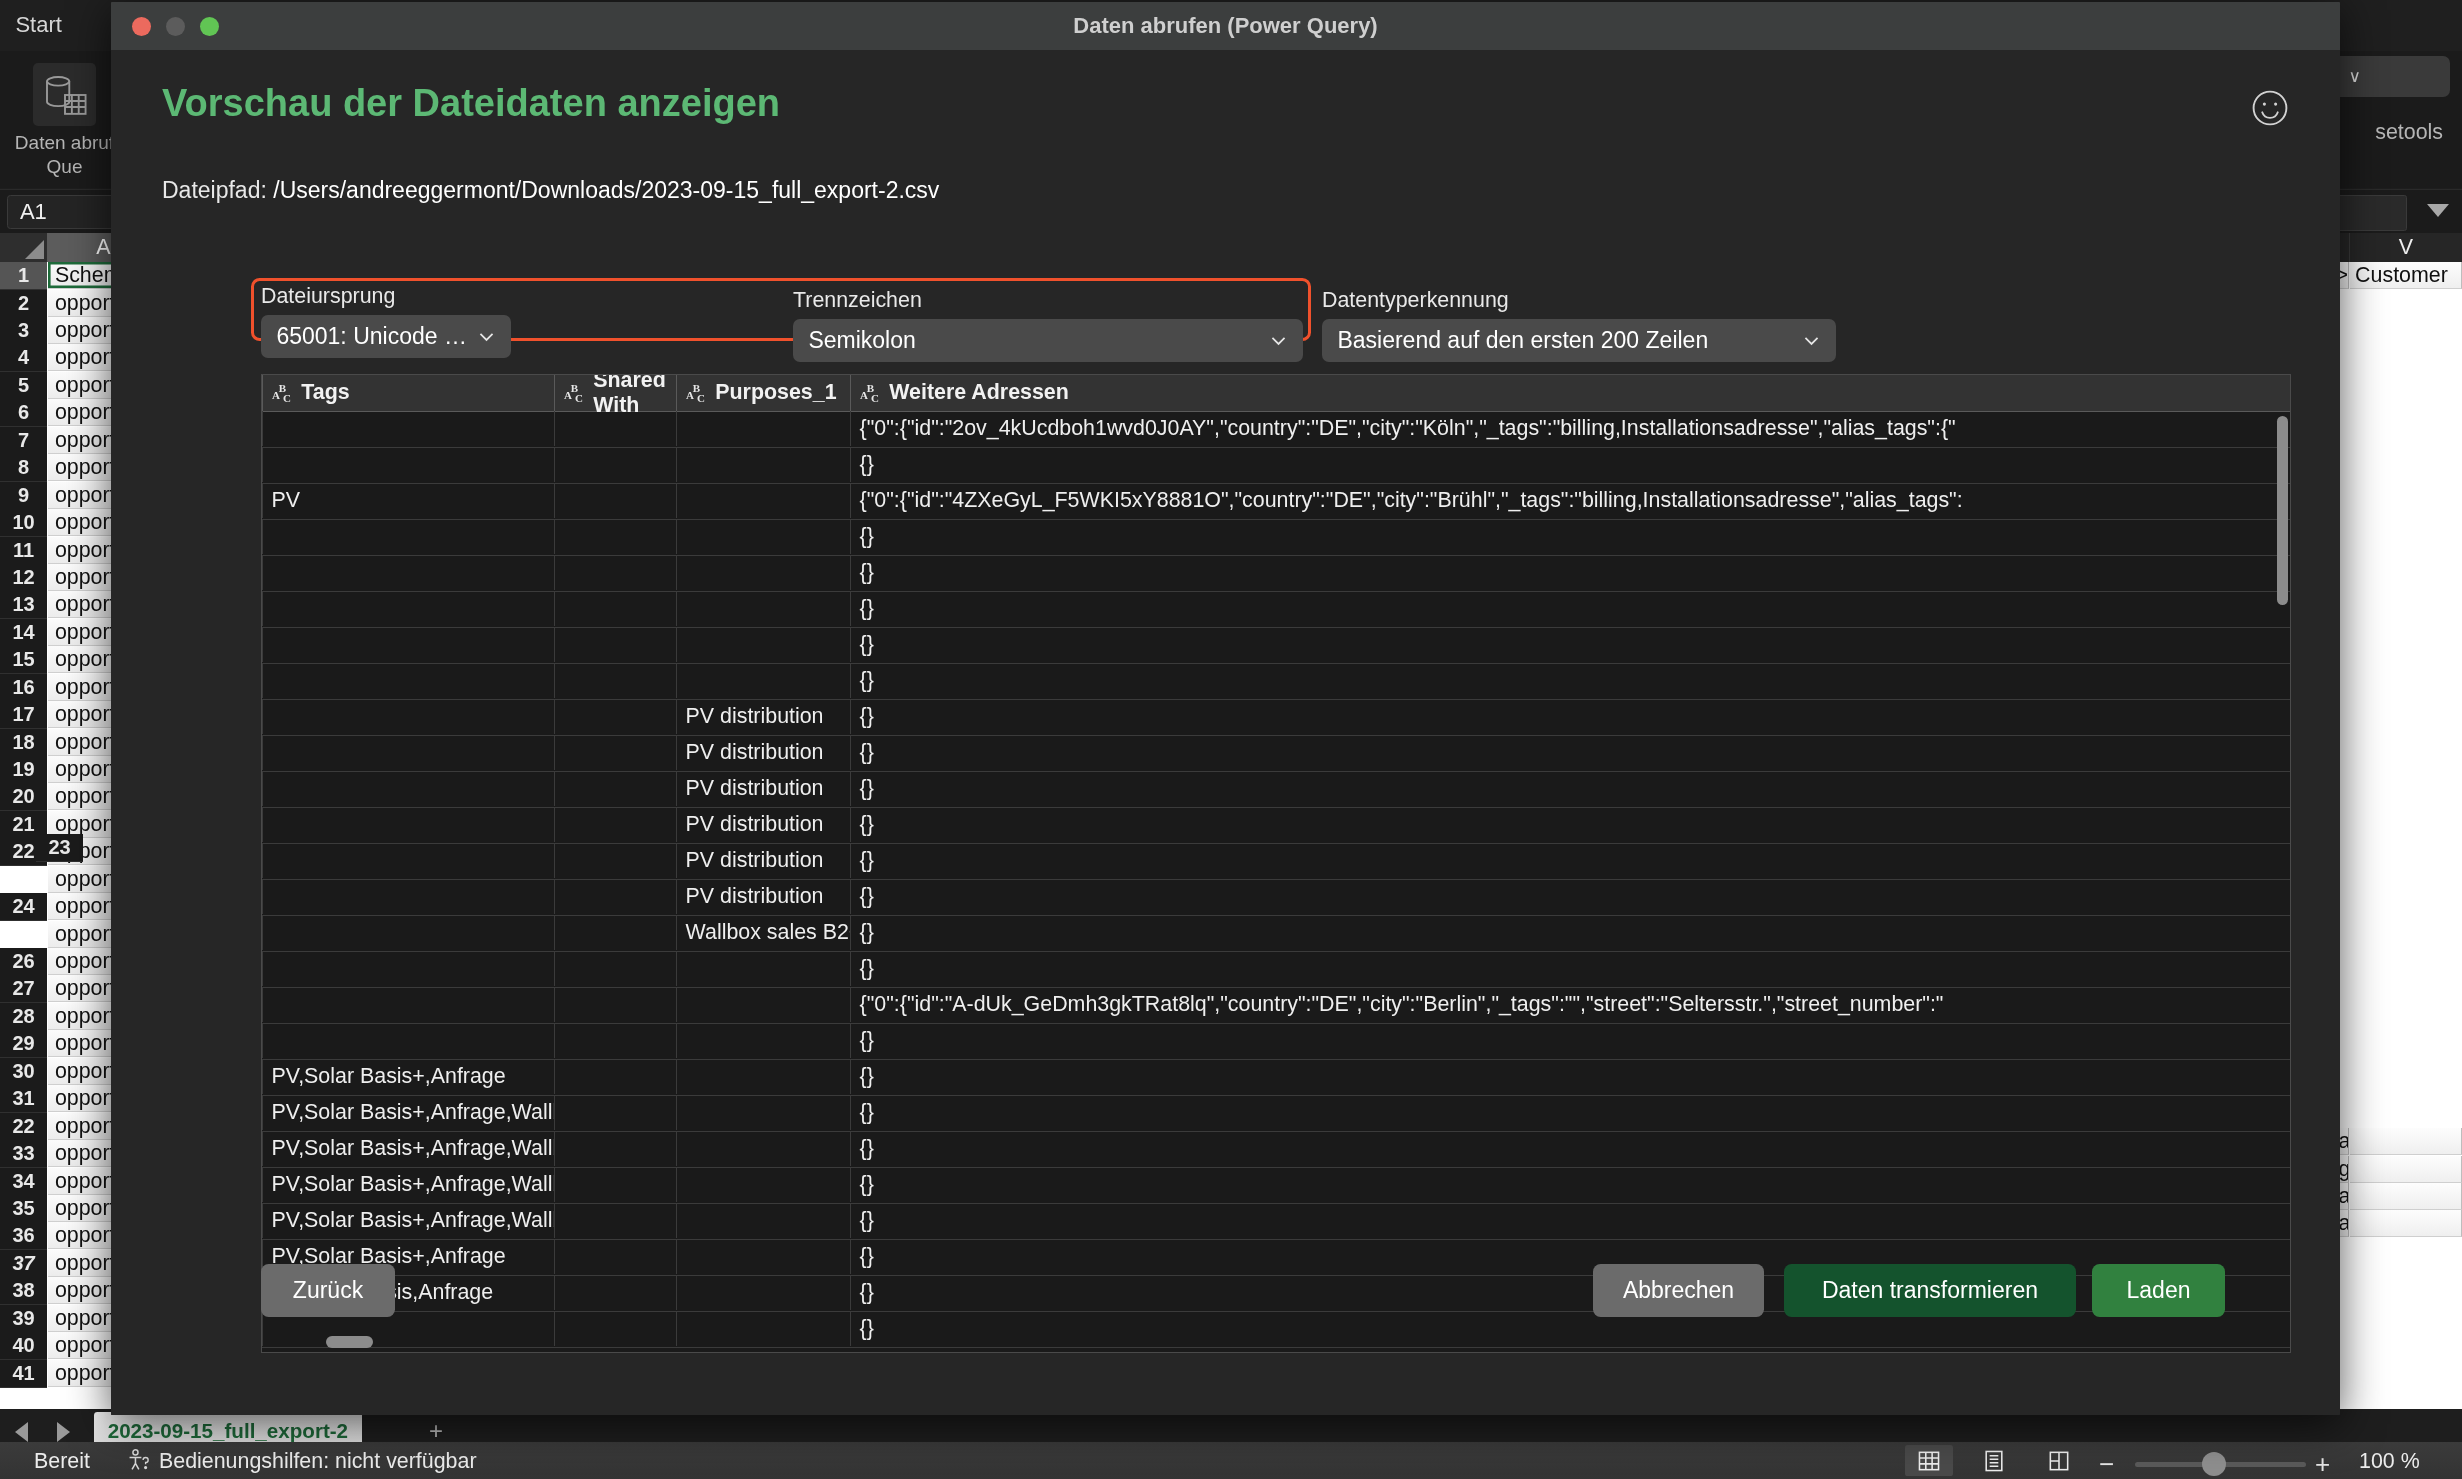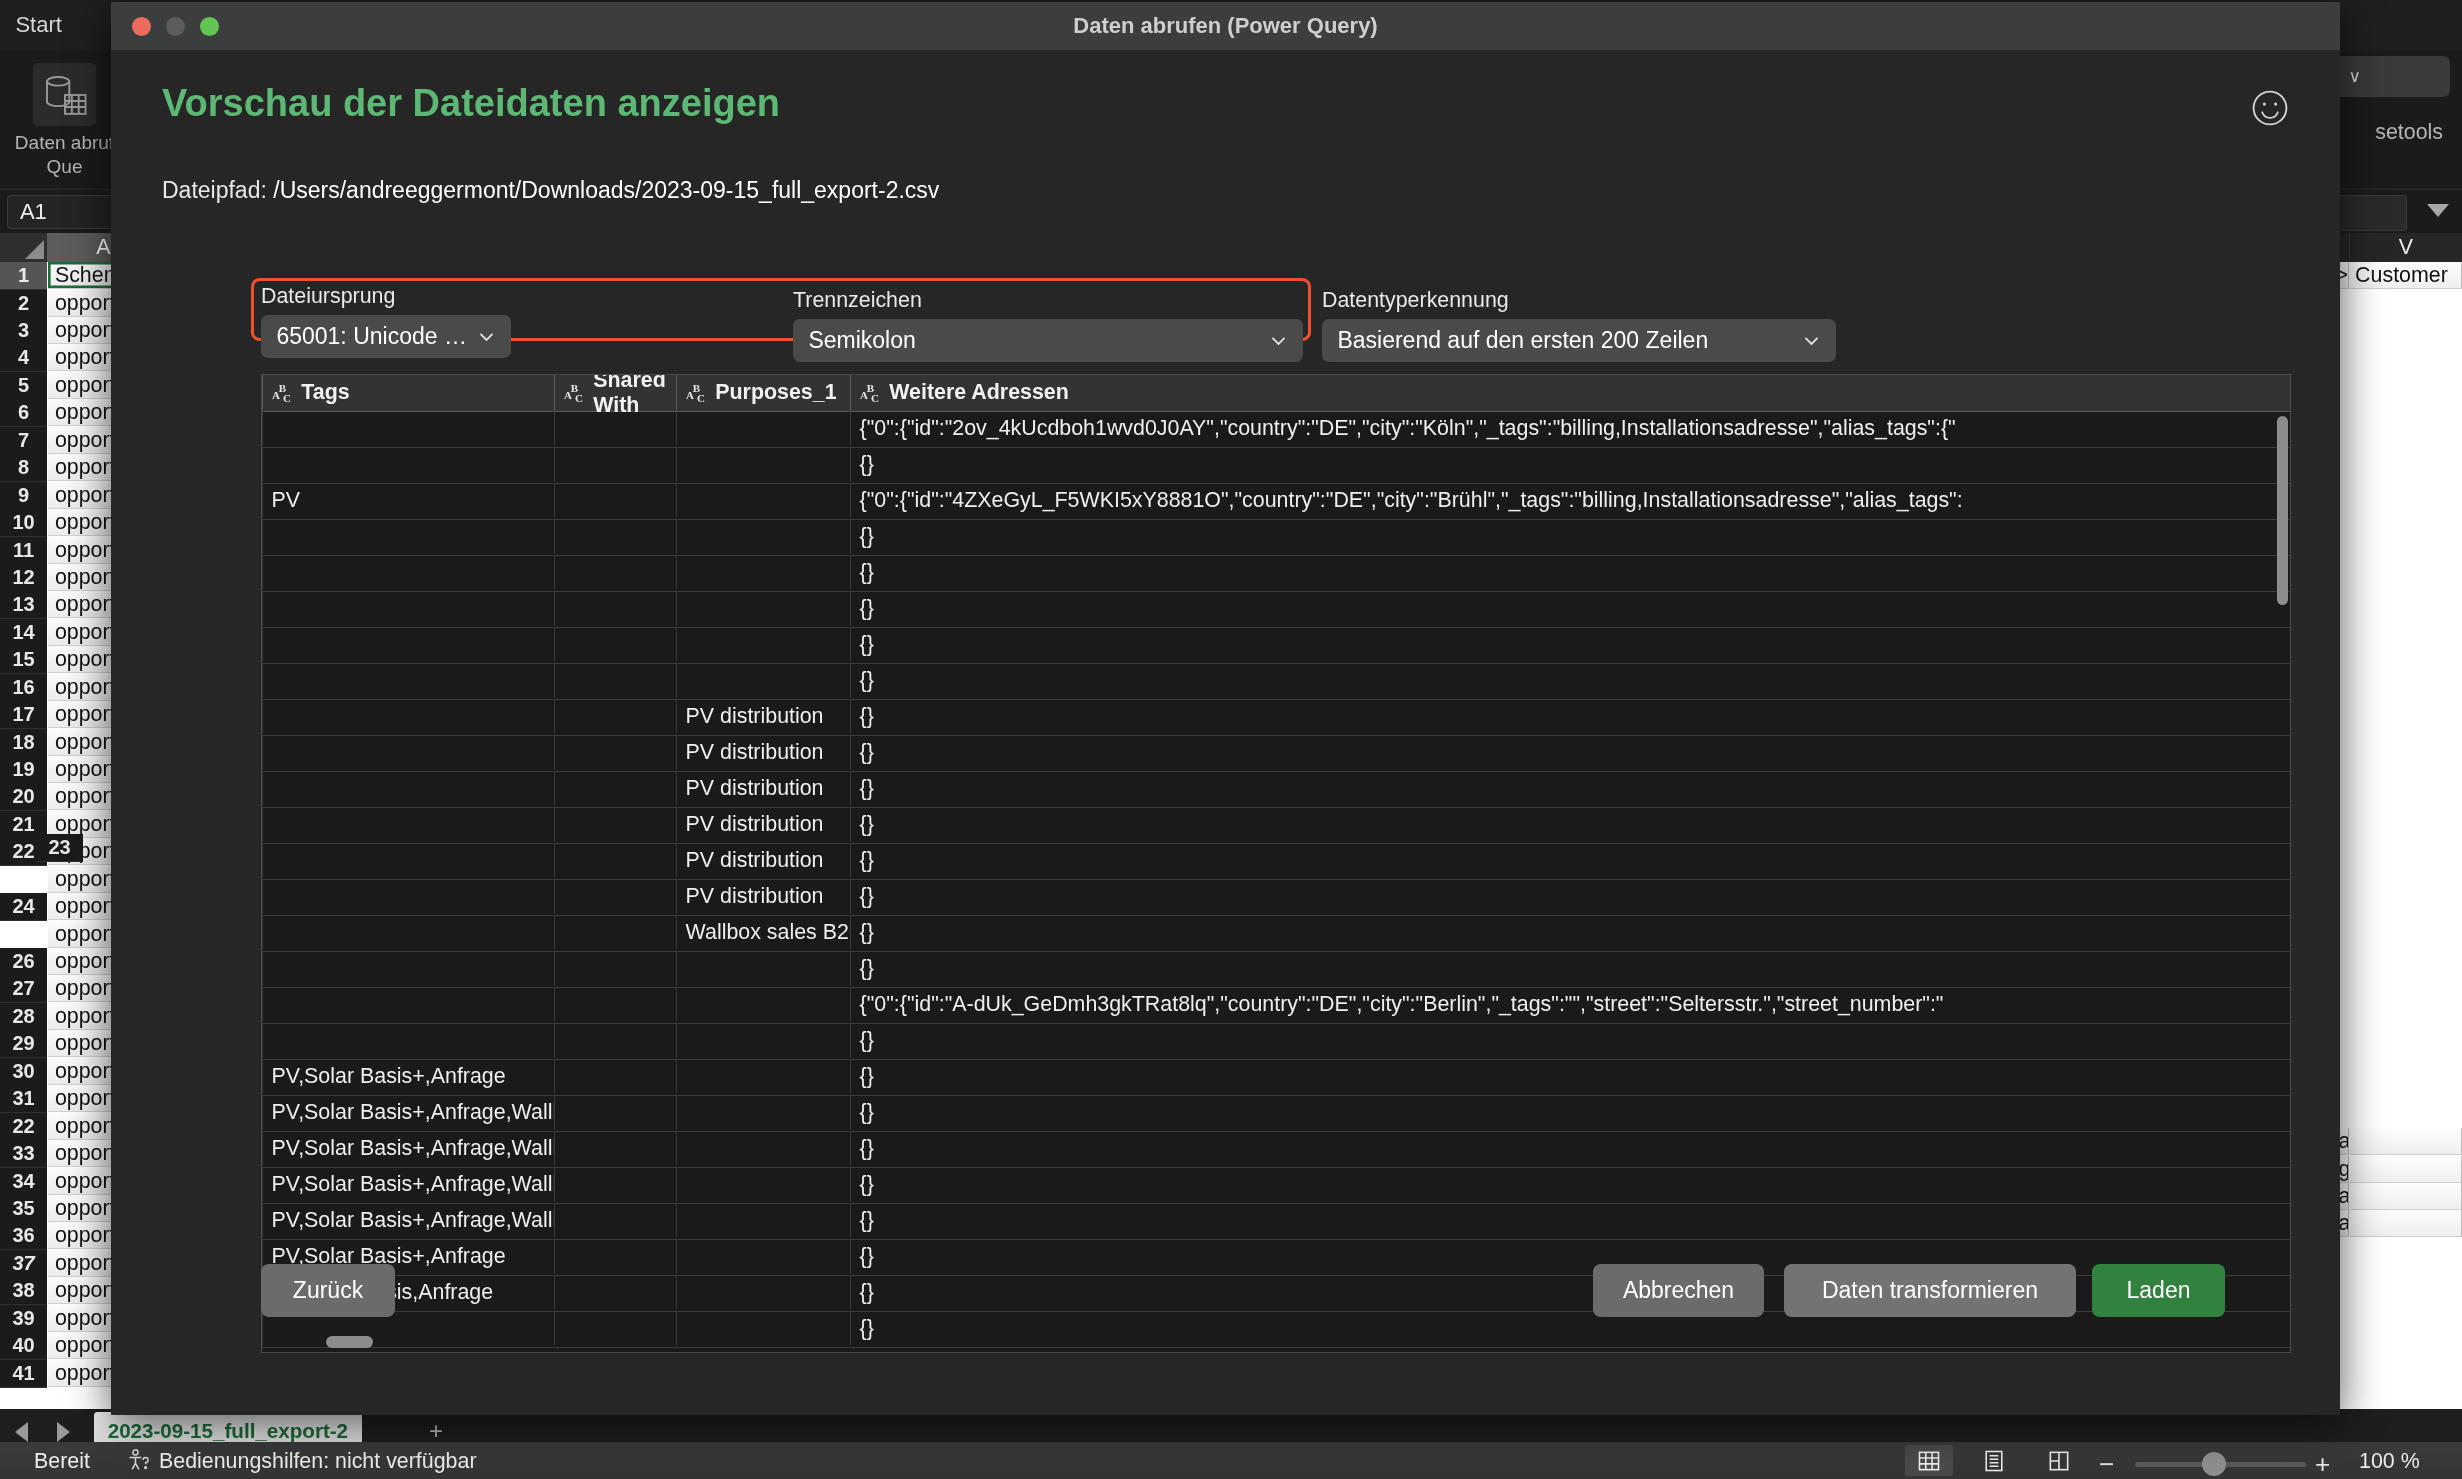--- a/index.html
+++ b/index.html
@@ -150,21 +150,21 @@
   #tbl-vscroll{position:absolute;right:1.7px;top:38px;width:11px;height:857px;background:transparent;}
   #tbl-vthumb{position:absolute;right:1.7px;top:41px;width:11px;height:189px;background:#8c8c8c;border-radius:6px;}
   #tbl-hscroll{position:absolute;left:1.7px;bottom:3.4px;width:2006px;height:12px;background:transparent;}
   #tbl-hthumb{position:absolute;left:64px;bottom:3.4px;width:47px;height:12px;background:#8c8c8c;border-radius:6px;}
 
   
   .btn{position:absolute;height:53px;border-radius:7.7px;display:flex;align-items:center;
      justify-content:center;font-size:23px;color:#ffffff;box-sizing:border-box;padding:0 22px;}
   #btn-back{left:150px;top:1214px;min-width:134px;background:#6b6b6b;}
   #btn-cancel{left:1482px;top:1214px;min-width:171px;background:#6b6b6b;}
-  #btn-transform{left:1673px;top:1214px;min-width:292px;background:#737373;}
+  #btn-transform{left:1673px;top:1214px;min-width:292px;background:#14532d;}
   #btn-load{left:1981px;top:1214px;min-width:133px;background:#31813f;}
 </style>
 </head>
 <body>
 
 <div id="excel">
 
   <div class="ribbon">
     <div class="ribbon-tab" id="tab-start">Start</div>
     <div class="ribbon-tab" id="tab-partial">E</div>

